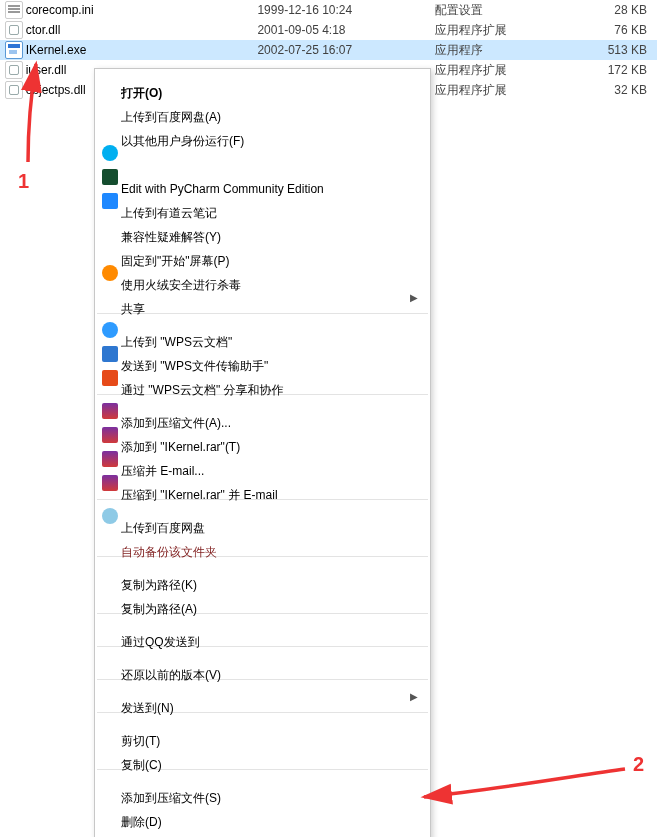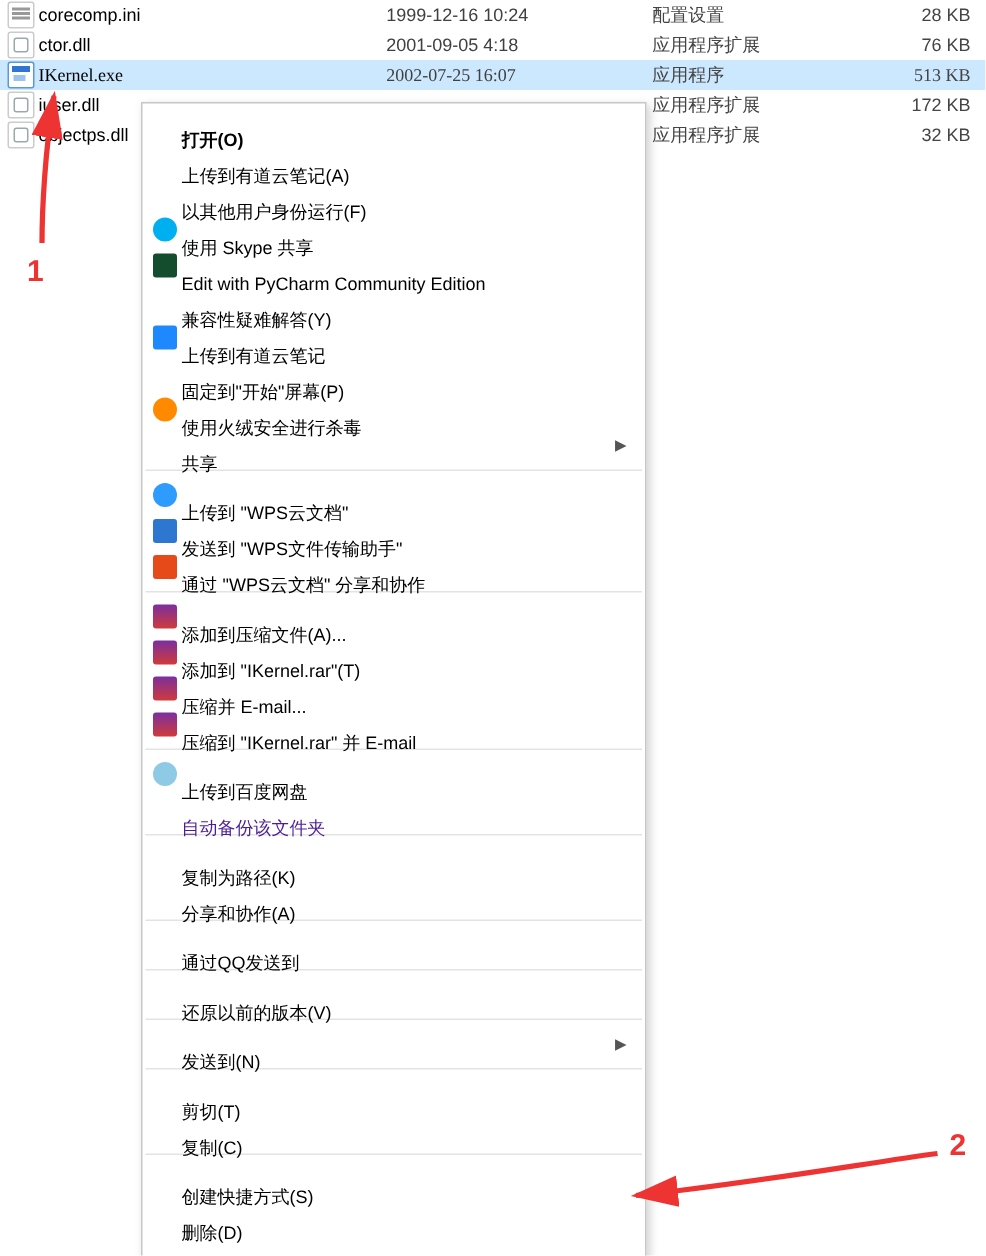--- a/index.html
+++ b/index.html
@@ -1,38 +1,38 @@
 <!DOCTYPE html>
 <html><head>
 <meta charset="utf-8">
 <style>
   html,body{margin:0;padding:0;font-family:"Microsoft YaHei","Segoe UI",Arial,sans-serif;font-size:12px;background:#fff;color:#000;}
   .wrap{position:relative;width:657px;height:837px;overflow:hidden;}
   
   .flist{position:absolute;left:0;top:0;width:657px;}
   .frow{display:flex;align-items:center;height:20px;padding:0 4px;}
-  .frow.sel{background:#cce8ff;font-family:Liberation Serif, serif;}
+  .frow.sel{background:#cce8ff;}
   .fcol-icon{width:20px;display:flex;align-items:center;justify-content:center;}
   .fcol-name{width:236px;padding-left:2px;}
   .fcol-date{width:146px;color:#404040;}
   .fcol-type{width:146px;color:#444;padding-left:34px;}
   .fcol-size{width:70px;text-align:right;color:#444;padding-right:6px;}
   
   .ico{width:16px;height:16px;display:inline-block;position:relative;}
   .ico-ini{background:linear-gradient(#fff,#fff);border:1px solid #ccc;border-radius:2px;}
   .ico-ini::after{content:"";position:absolute;left:2px;right:2px;top:3px;height:2px;background:#999;box-shadow:0 3px 0 #999,0 6px 0 #999;}
   .ico-dll{background:#fff;border:1px solid #ccc;border-radius:2px;}
   .ico-dll::after{content:"";position:absolute;left:3px;top:3px;width:8px;height:8px;border:1px solid #9aa;border-radius:2px;}
   .ico-exe{background:#fff;border:1px solid #5a99d6;border-radius:2px;}
   .ico-exe::before{content:"";position:absolute;left:2px;top:2px;right:2px;height:4px;background:#2e75d6;}
   .ico-exe::after{content:"";position:absolute;left:3px;top:8px;width:8px;height:4px;background:#9cc4ef;}
   
   .cmenu{position:absolute;left:94px;top:68px;width:335px;background:#fff;border:1px solid #c7c7c7;box-shadow:2px 2px 6px rgba(0,0,0,.18);}
   .mrow{display:flex;align-items:center;height:24px;padding:0 8px 0 4px;position:relative;}
-  .mrow.dim{color:#4c1d95;}
+  .mrow.dim{color:#7f1d1d;}
   .msep{height:1px;background:#e3e3e3;margin:4px 2px;}
   .micon{width:22px;height:18px;display:flex;align-items:center;justify-content:center;font-size:13px;line-height:1;}
   .mtxt{flex:1;white-space:nowrap;overflow:hidden;margin-top:24px;}
   .marrow{width:12px;color:#555;font-size:10px;}
   
   .ic{width:16px;height:16px;border-radius:2px;display:inline-block;}
   .ic-skype{background:#00aff0;border-radius:50%;}
   .ic-pc{background:#144d2e;}
   .ic-yd{background:#1e88ff;}
   .ic-fire{background:#ff8a00;border-radius:50%;}
@@ -98,52 +98,51 @@
     </div>
 
 <div class="cmenu" id="cmenu">
       <div class="mrow">
         <span class="micon"></span>
         <span class="mtxt" style="font-weight:bold">打开(O)</span>
         <span class="marrow"></span>
       </div>
       <div class="mrow">
         <span class="micon"></span>
-        <span class="mtxt">上传到有道云笔记(A)</span>
+        <span class="mtxt">上传到百度网盘(A)</span>
         <span class="marrow"></span>
       </div>
       <div class="mrow">
         <span class="micon"></span>
         <span class="mtxt">以其他用户身份运行(F)</span>
         <span class="marrow"></span>
       </div>
       <div class="mrow">
         <span class="micon">
           <span class="ic ic-skype"></span>
         </span>
-        <span class="mtxt">使用 Skype 共享</span>
         <span class="marrow"></span>
       </div>
       <div class="mrow">
         <span class="micon">
           <span class="ic ic-pc"></span>
         </span>
         <span class="mtxt">Edit with PyCharm Community Edition</span>
         <span class="marrow"></span>
       </div>
       <div class="mrow">
+        <span class="micon">
+          <span class="ic ic-yd"></span>
+        </span>
+        <span class="mtxt">上传到有道云笔记</span>
+        <span class="marrow"></span>
+      </div>
+      <div class="mrow">
         <span class="micon"></span>
         <span class="mtxt">兼容性疑难解答(Y)</span>
-        <span class="marrow"></span>
-      </div>
-      <div class="mrow">
-        <span class="micon">
-          <span class="ic ic-yd"></span>
-        </span>
-        <span class="mtxt">上传到有道云笔记</span>
         <span class="marrow"></span>
       </div>
       <div class="mrow">
         <span class="micon"></span>
         <span class="mtxt">固定到"开始"屏幕(P)</span>
         <span class="marrow"></span>
       </div>
       <div class="mrow">
         <span class="micon">
           <span class="ic ic-fire"></span>
@@ -221,21 +220,21 @@
         <span class="marrow"></span>
       </div>
       <div class="msep"></div>
       <div class="mrow">
         <span class="micon"></span>
         <span class="mtxt">复制为路径(K)</span>
         <span class="marrow"></span>
       </div>
       <div class="mrow">
         <span class="micon"></span>
-        <span class="mtxt">分享和协作(A)</span>
+        <span class="mtxt">复制为路径(A)</span>
         <span class="marrow"></span>
       </div>
       <div class="msep"></div>
       <div class="mrow">
         <span class="micon"></span>
         <span class="mtxt">通过QQ发送到</span>
         <span class="marrow"></span>
       </div>
       <div class="msep"></div>
       <div class="mrow">
@@ -256,21 +255,21 @@
         <span class="marrow"></span>
       </div>
       <div class="mrow">
         <span class="micon"></span>
         <span class="mtxt">复制(C)</span>
         <span class="marrow"></span>
       </div>
       <div class="msep"></div>
       <div class="mrow">
         <span class="micon"></span>
-        <span class="mtxt">创建快捷方式(S)</span>
+        <span class="mtxt">添加到压缩文件(S)</span>
         <span class="marrow"></span>
       </div>
       <div class="mrow">
         <span class="micon"></span>
         <span class="mtxt">删除(D)</span>
         <span class="marrow"></span>
       </div>
       <div class="mrow">
         <span class="micon"></span>
         <span class="mtxt">重命名(M)</span>

